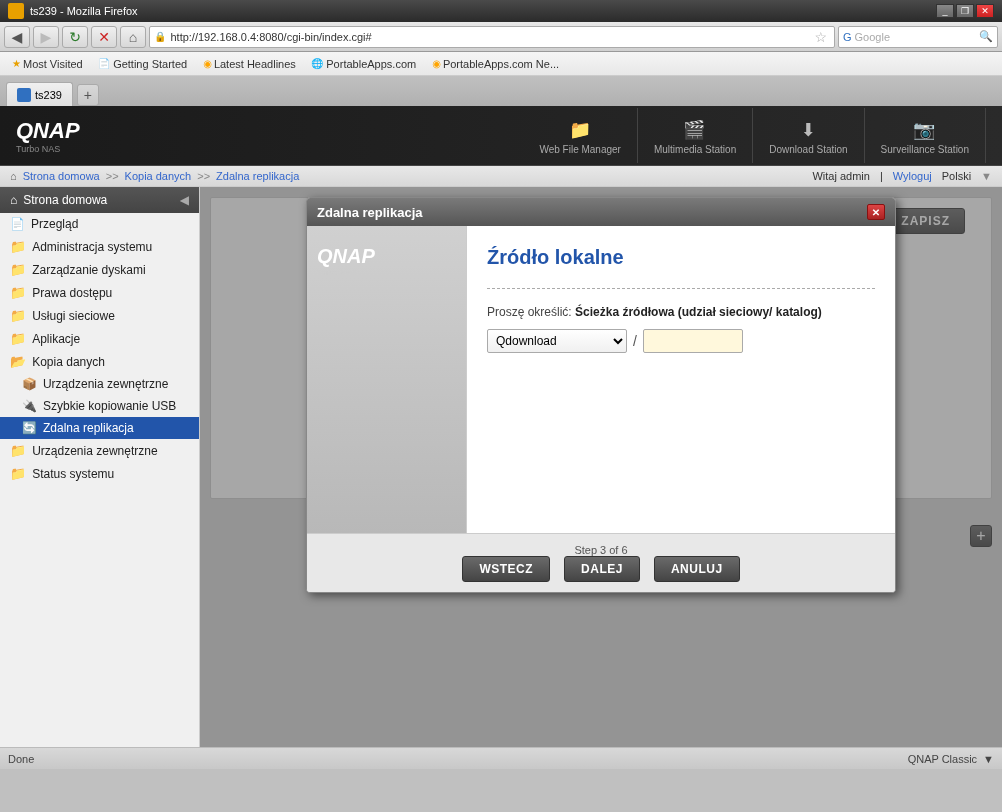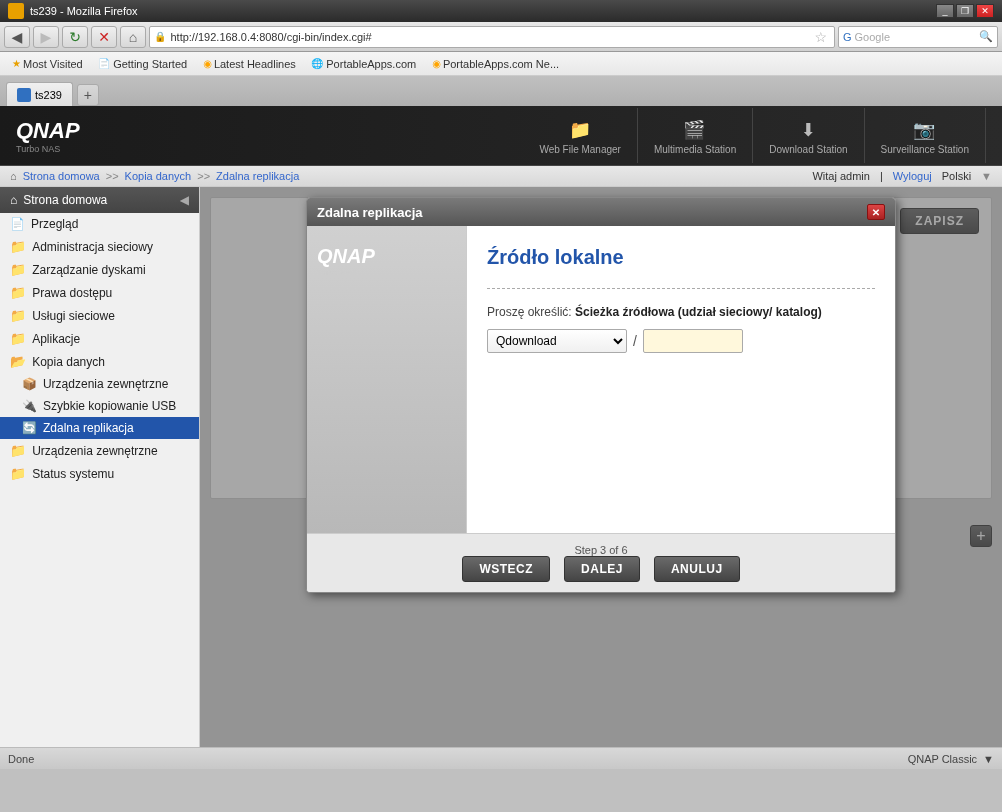--- a/index.html
+++ b/index.html
@@ -330,21 +330,21 @@
     }
     .modal-qnap-tag {
       font-size: 8px;
       color: #ccc;
       display: block;
       margin-top: 2px;
     }
     .save-btn {
       position: absolute;
       top: 10px;
-      right: 12px;
+      right: 26px;
       padding: 5px 14px;
       background: linear-gradient(to bottom, #6a6a6a, #444);
       color: white;
       border: 1px solid #333;
       border-radius: 3px;
       font-size: 12px;
       font-weight: bold;
       letter-spacing: 1px;
       cursor: pointer;
     }
@@ -462,21 +462,21 @@
         <span>Strona domowa</span>
         <span class="sidebar-collapse">◀</span>
       </div>
       <ul class="sidebar-list">
         <li class="sidebar-item">
           <span class="sidebar-icon-blue">📄</span>
           <span>Przegląd</span>
         </li>
         <li class="sidebar-item">
           <span class="sidebar-folder">📁</span>
-          <span>Administracja sieciowy</span>
+          <span>Administracja systemu</span>
         </li>
         <li class="sidebar-item">
           <span class="sidebar-folder">📁</span>
           <span>Zarządzanie dyskami</span>
         </li>
         <li class="sidebar-item">
           <span class="sidebar-folder">📁</span>
           <span>Prawa dostępu</span>
         </li>
         <li class="sidebar-item">

